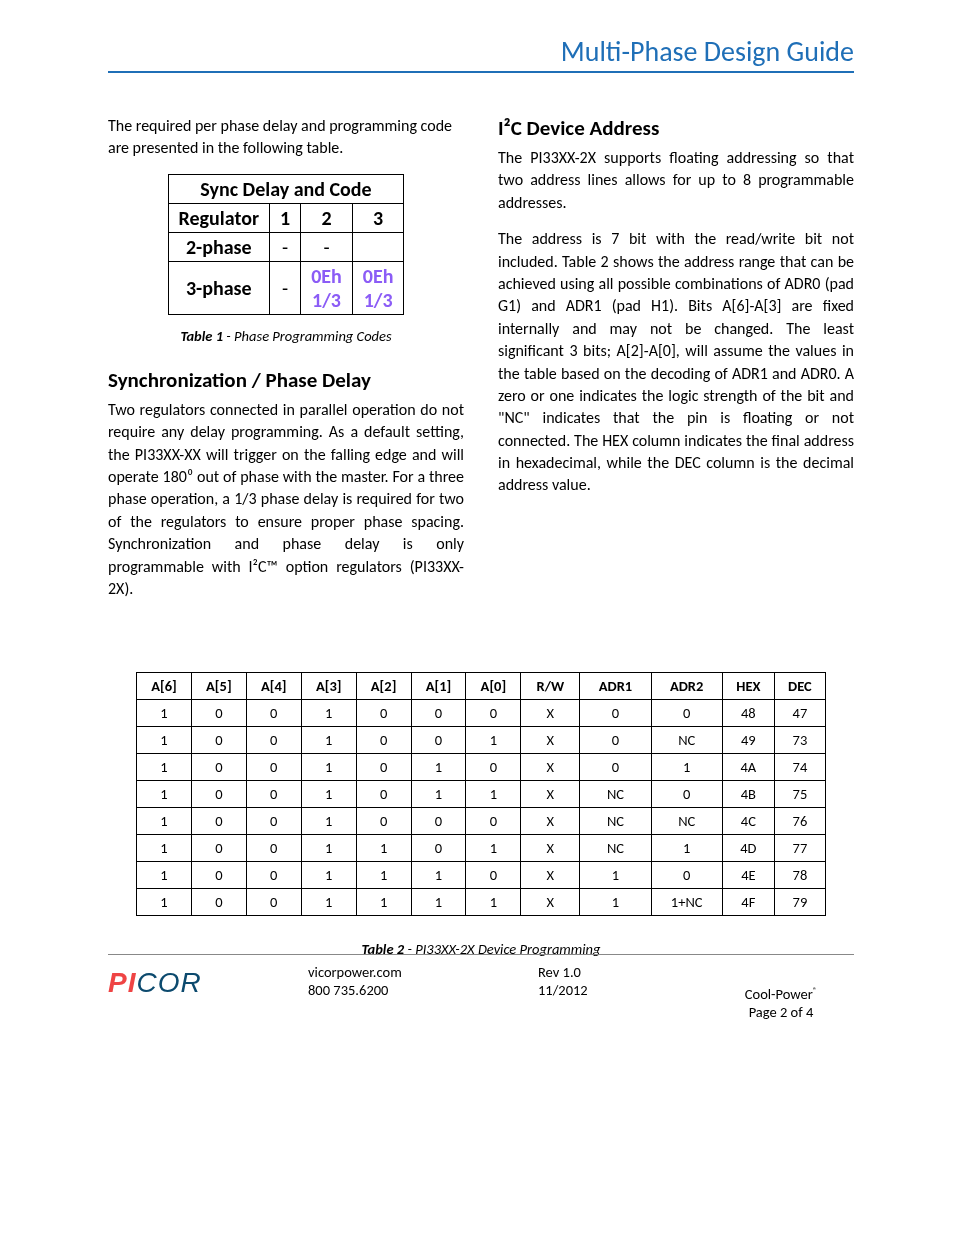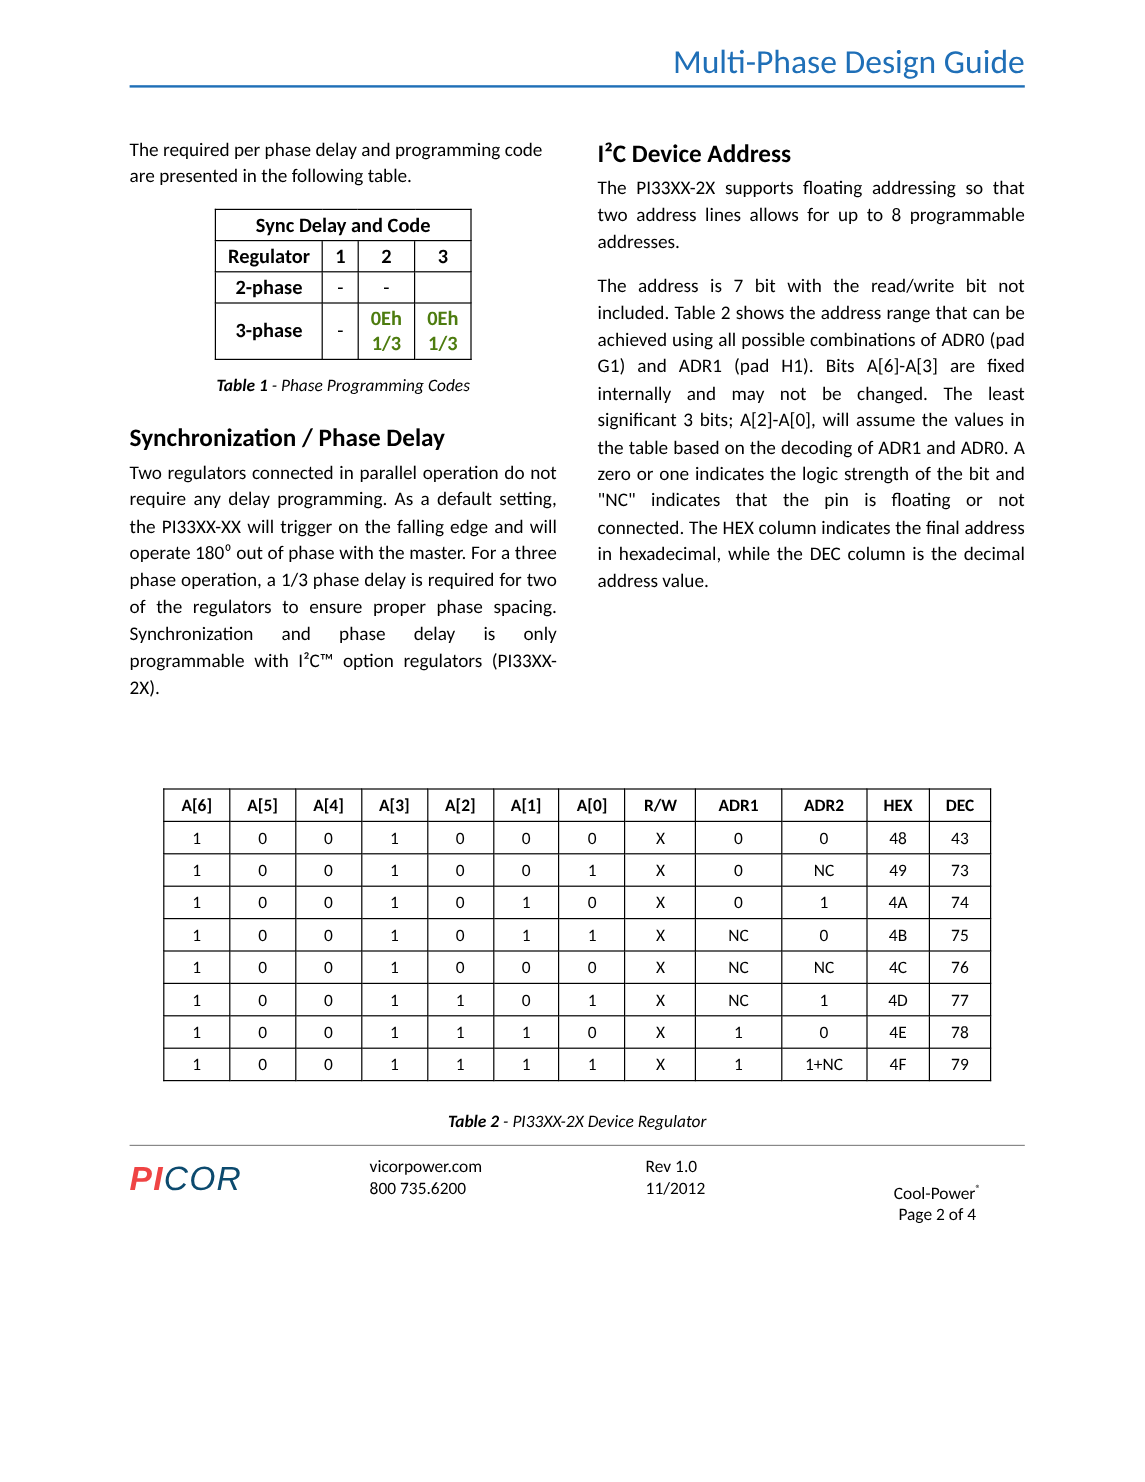--- a/index.html
+++ b/index.html
@@ -54,30 +54,30 @@
   sup { font-size: 0.65em; line-height: 0; }
 
   
   .sync-table-wrap {
     display: flex;
     justify-content: center;
     margin-bottom: 10px;
   }
   table.sync {
     border-collapse: collapse;
-    font-size: 17px;
+    font-size: 20px;
   }
   table.sync th, table.sync td {
     border: 1px solid #000;
     padding: 2px 10px;
     text-align: center;
   }
   table.sync th { font-weight: bold; }
   table.sync .row-label { font-weight: bold; }
-  .red { color: #4d7c0f; font-weight: bold; }
+  .red { color: #8b5cf6; font-weight: bold; }
   .caption {
     text-align: center;
     font-style: italic;
     font-size: 14.5px;
     margin: 12px 0 22px 0;
   }
   .caption .bold { font-weight: bold; font-style: italic; }
 
   
   .addr-table-wrap {
@@ -217,21 +217,21 @@
             <td>0</td>
             <td>0</td>
             <td>1</td>
             <td>0</td>
             <td>0</td>
             <td>0</td>
             <td>X</td>
             <td>0</td>
             <td>0</td>
             <td>48</td>
-            <td>43</td>
+            <td>47</td>
           </tr>
           <tr>
             <td>1</td>
             <td>0</td>
             <td>0</td>
             <td>1</td>
             <td>0</td>
             <td>0</td>
             <td>1</td>
             <td>X</td>
@@ -321,21 +321,21 @@
             <td>X</td>
             <td>1</td>
             <td>1+NC</td>
             <td>4F</td>
             <td>79</td>
           </tr>
         </tbody>
     </table>
   </div>
   <div class="caption2">
-    <span class="bold">Table 2</span><span> - PI33XX-2X Device Regulator</span>
+    <span class="bold">Table 2</span><span> - PI33XX-2X Device Programming</span>
   </div>
 
   <div class="footer">
     <hr class="footer-rule">
     <div class="footer-row">
       <div class="footer-logo">
         <span class="bold">PI</span><span class="thin">COR</span>
       </div>
       <div class="footer-mid1">
         <div>vicorpower.com</div>

